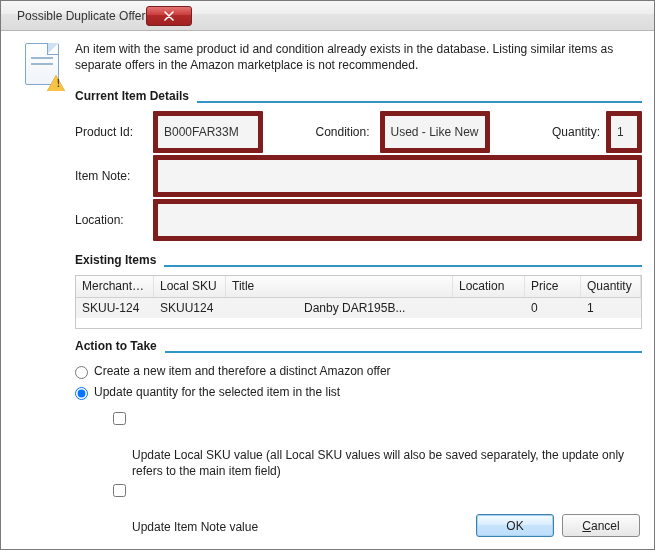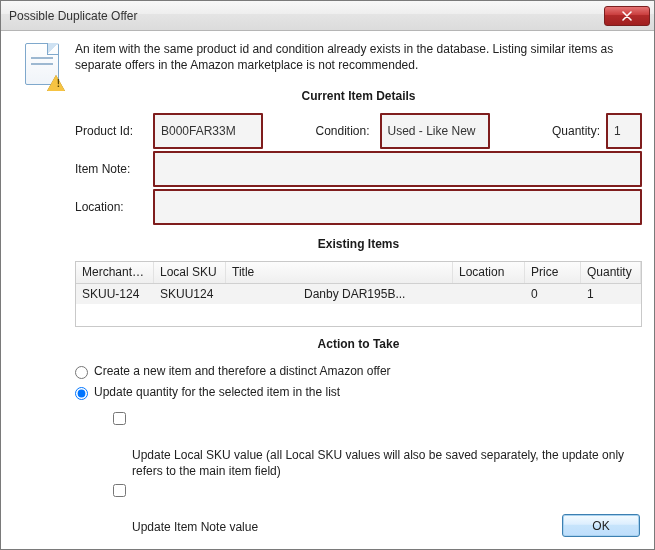--- a/index.html
+++ b/index.html
@@ -14,22 +14,22 @@
     overflow: hidden;
     border: 1px solid #7a7a7a;
   }
   
   .titlebar {
     height: 30px;
     background: linear-gradient(to bottom, #f8f8f8 0%, #eeeeee 45%, #e4e4e4 46%, #dcdcdc 100%);
     border-bottom: 1px solid #b5b5b5;
     display: flex;
     align-items: center;
-    justify-content: space-between;
-    padding-left: 8px;
+    justify-content: flex-start;
+    padding-left: 16px;
   }
   .titlebar .title {
     color: #333;
   }
   .closebtn {
     width: 46px;
     height: 20px;
     margin-right: 4px;
     background: linear-gradient(to bottom, #e57373 0%, #c93c3c 45%, #b22a2a 46%, #a02020 100%);
     border: 1px solid #7a1f1f;
@@ -82,37 +82,37 @@
     border-bottom:16px solid #f6c342;
     filter: drop-shadow(0 0 0.5px #8a6d0b);
   }
   .doc-icon .warn-ex {
     position:absolute; right:-1px; bottom:-4px; font-size:10px; font-weight:bold; color:#5a4500;
   }
   .main-col { flex: 1 1 auto; display:flex; flex-direction:column; }
   .intro { line-height:1.35; margin-bottom:10px; }
   
   .section-head {
-    display:flex; align-items:center; margin: 6px 0 8px 0; flex-direction: column;
+    display:flex; align-items:flex-end; gap:8px; margin: 6px 0 8px 0;
   }
   .section-head .sh-label { font-weight:bold; color:#1a1a1a; white-space:nowrap; }
   .section-head .sh-line { flex:1 1 auto; height:2px; background:#2f95c8; }
   
   .form-rows { display:flex; flex-direction:column; gap:2px; margin-bottom:6px; }
   .row { display:flex; align-items:center; gap:6px; }
   .lbl { color:#222; }
   .w-pid { width:72px; }
   .w-itemnote { width:72px; }
   .w-msku { width:92px; }
   .w-loc { width:72px; }
   .w-cond { width:58px; text-align:left; }
   .w-lsku { width:64px; text-align:right; }
   .w-qty { width:58px; text-align:right; }
   .field {
-    height:20px; background:#f4f4f4; border:2px solid #7f1d1d; border-radius:1px;
+    height:20px; background:#f4f4f4; border:5px solid #7f1d1d; border-radius:1px;
     padding:16px 6px; color:#333; display:flex; align-items:center;
     overflow:hidden; white-space:nowrap;
   }
   .f-pid { width:110px; }
   .f-cond { width:110px; }
   .f-qty { width:36px; }
   .f-full { flex:1 1 auto; }
   .f-msku { width:220px; }
   .f-lsku { flex:1 1 auto; }
   
@@ -259,14 +259,17 @@
         <input type="checkbox" style="">
         <span class="cb-label">Update Item Note value</span>
       </label>
     </div>
   </div>
 
   <div class="button-row">
     <div class="btn primary">
       <span>OK</span>
     </div>
+    <div class="btn">
+      <span><span class="ul">C</span><span>ancel</span></span>
+    </div>
   </div>
 </div>
 
 </body></html>

